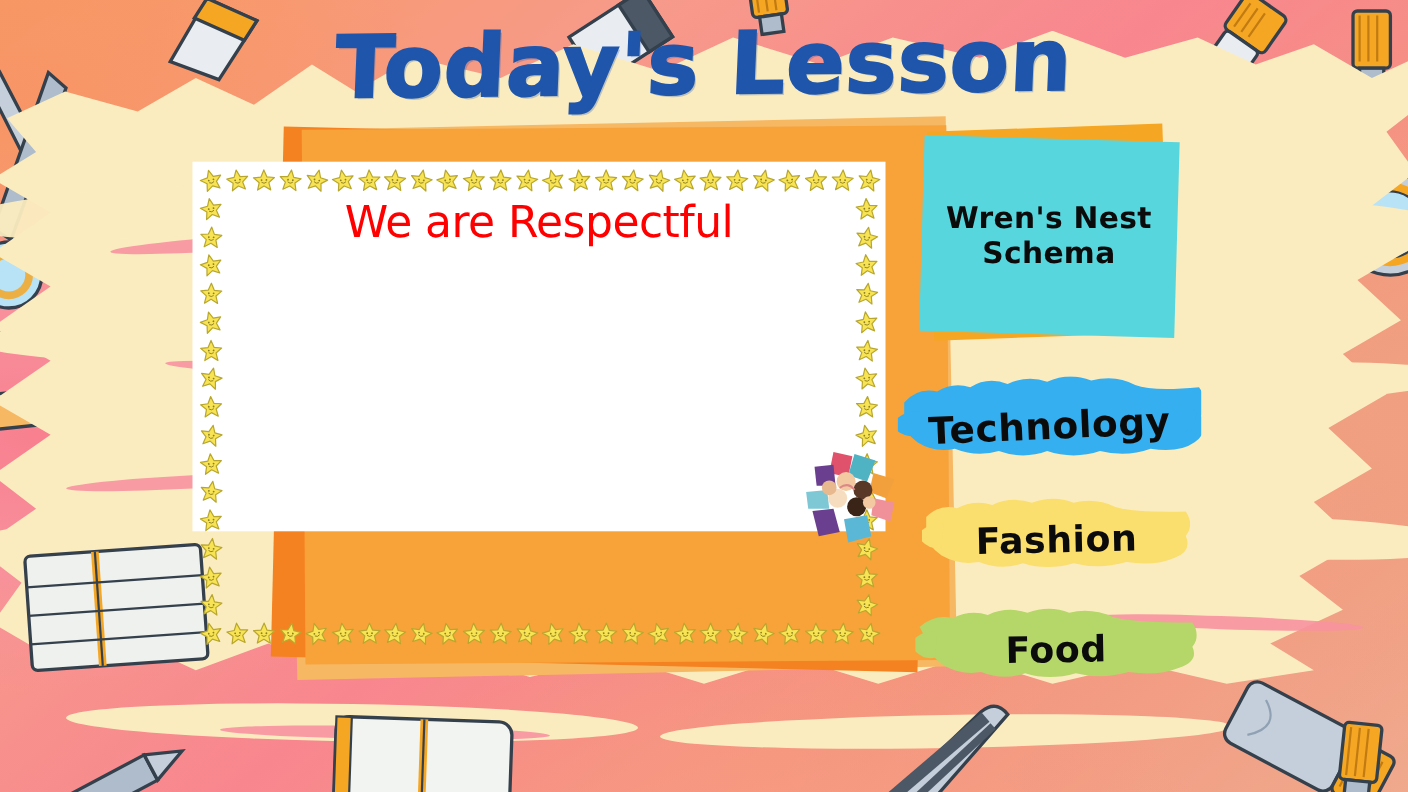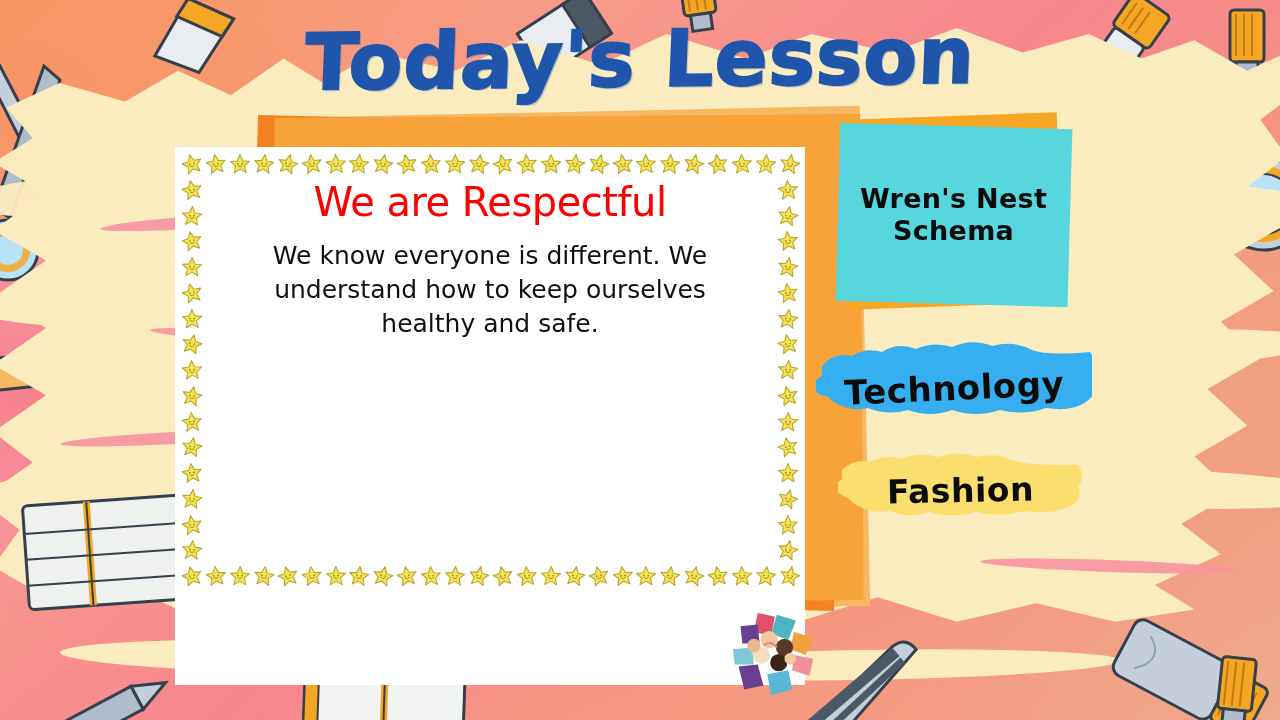--- a/index.html
+++ b/index.html
@@ -81,21 +81,21 @@
     transform:rotate(1.4deg);
   }
   .paper-orange2{
     left:276px;top:116px;width:586px;height:486px;
     background:#f7a33a;
     transform:rotate(-0.4deg);
   }
 
   
   .card{
-    position:absolute;left:175px;top:147px;width:630px;height:538px;
+    position:absolute;left:175px;top:147px;width:630px;height:336px;
     background:#ffffff;
     box-sizing:border-box;
   }
   .star-border{position:absolute;inset:0;pointer-events:none;}
   .star{position:absolute;width:22px;height:22px;}
   .card-inner{
     position:absolute;left:36px;right:36px;top:34px;bottom:34px;
     display:flex;flex-direction:column;align-items:center;
   }
   .card-title{
@@ -787,21 +787,20 @@
           </svg></div>
         <div class="star" style="left: 602px; top: 392.25px;"><svg viewBox="0 0 24 24" width="22" height="22" style="transform:rotate(12deg)">
             <path d="M12 1.6 L15 8.6 L22.4 9.3 L16.8 14.2 L18.5 21.5 L12 17.6 L5.5 21.5 L7.2 14.2 L1.6 9.3 L9 8.6 Z" fill="#f7e353" stroke="#b8a72e" stroke-width="1.2" stroke-linejoin="round"></path>
             <circle cx="9.6" cy="11.6" r=".9" fill="#8d7f22"></circle>
             <circle cx="14.4" cy="11.6" r=".9" fill="#8d7f22"></circle>
             <path d="M9.8 14 q2.2 1.9 4.4 0" stroke="#8d7f22" stroke-width=".9" fill="none" stroke-linecap="round"></path>
           </svg></div>
       </div>
     <div class="card-inner">
       <div class="card-title">We are Respectful</div>
-      <div class="card-para">We know everyone is different. We understand how to keep ourselves healthy and safe.</div>
     </div>
     <div class="people-img">
       <svg viewBox="0 0 100 92" width="96" height="88">
         <g>
           <path d="M34 2 L52 6 L48 26 L30 22 Z" fill="#e0526b"></path>
           <path d="M54 4 L74 10 L66 30 L48 24 Z" fill="#4fb3c4"></path>
           <path d="M16 16 L34 14 L36 34 L18 34 Z" fill="#6b3f8f"></path>
           <path d="M72 22 L92 28 L84 46 L68 40 Z" fill="#f2a03c"></path>
           <path d="M8 40 L28 38 L30 56 L10 56 Z" fill="#7ec8d6"></path>
           <path d="M72 46 L92 50 L88 68 L70 62 Z" fill="#f0919a"></path>
@@ -845,14 +844,25 @@
       <svg width="244" height="84" viewBox="0 0 244 84" preserveAspectRatio="none">
         <path d="M4 22 q12 -12 28 -8 q16 -8 32 -3 q18 -8 36 -2 q20 -7 38 0 q20 -5 38 4
                  q16 5 64 4 q8 12 0 22 q6 14 -10 20 q-18 8 -44 4 q-24 7 -48 1 q-24 7 -46 0
                  q-20 7 -40 -1 q-18 3 -34 -6 q-14 -10 -14 -20 Z" fill="#fade6e"></path>
         <path d="M0 34 q10 -8 20 -6 l-2 22 q-10 2 -18 -6 Z" fill="#fade6e"></path>
       </svg>
     </div>
     <div class="brush-label">Fashion</div>
   </div>
 
+  <div class="brush brush-food">
+    <div class="brush-bg">
+      <svg width="256" height="84" viewBox="0 0 256 84" preserveAspectRatio="none">
+        <path d="M4 22 q14 -12 30 -8 q16 -8 32 -3 q18 -8 36 -2 q20 -7 38 0 q20 -5 40 4
+                 q16 5 72 5 q8 12 0 22 q6 13 -12 19 q-20 8 -46 4 q-24 7 -48 1 q-24 7 -46 0
+                 q-20 7 -40 -1 q-18 3 -34 -6 q-14 -10 -14 -20 Z" fill="#b5d669"></path>
+        <path d="M0 32 q10 -8 20 -6 l-2 24 q-10 2 -18 -6 Z" fill="#b5d669"></path>
+      </svg>
+    </div>
+    <div class="brush-label">Food</div>
+  </div>
 
 </div>
 
 </body></html>

